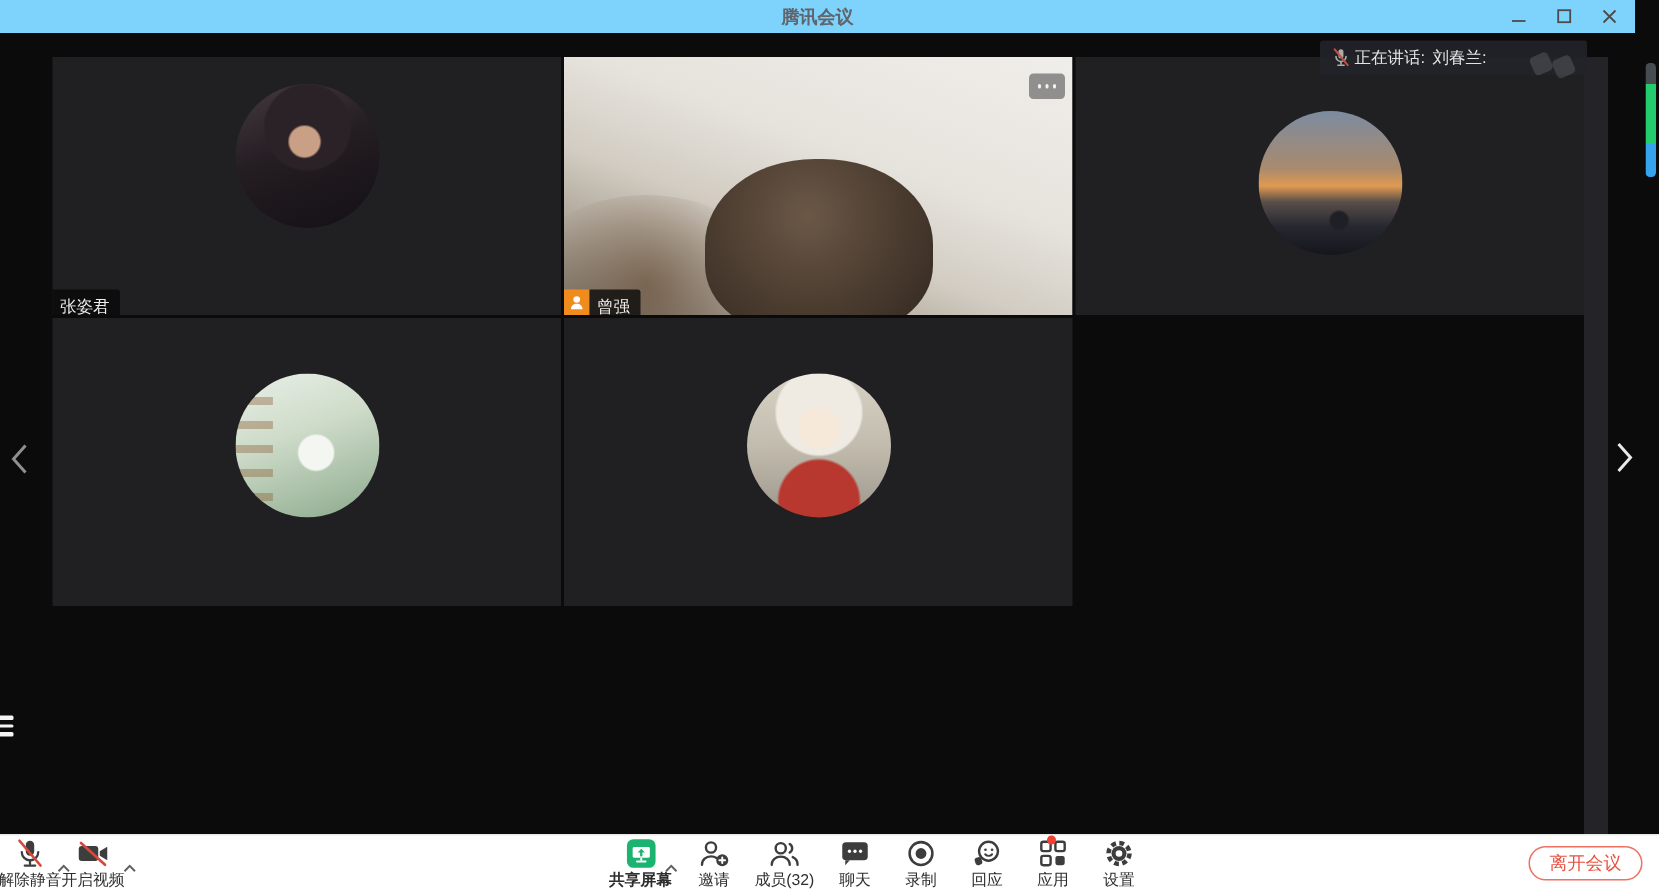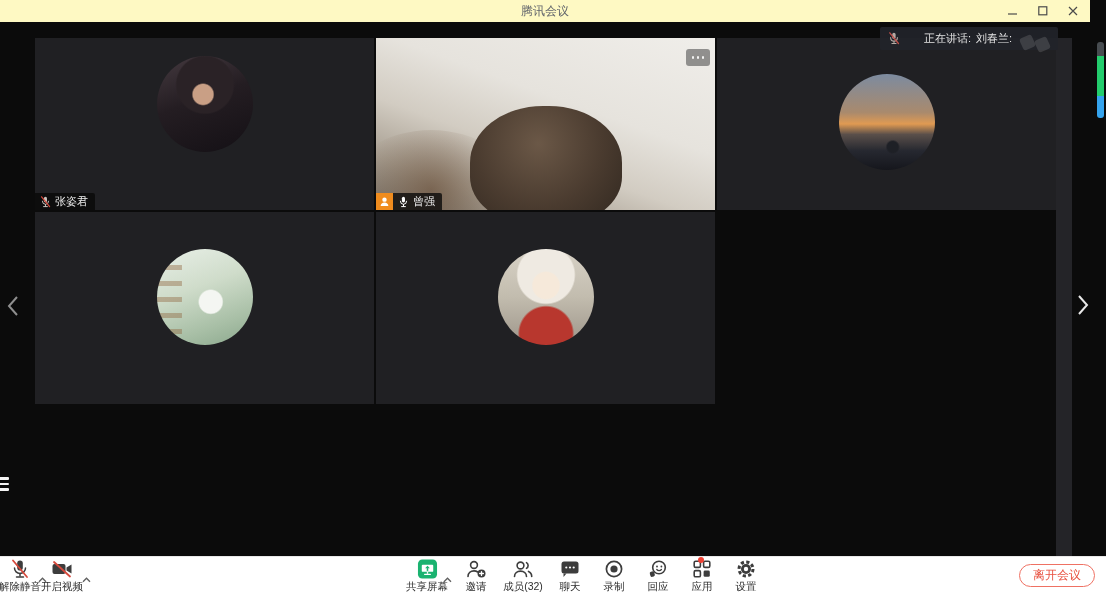--- a/index.html
+++ b/index.html
@@ -1,40 +1,40 @@
 <!DOCTYPE html>
 <html><head>
 <meta charset="utf-8">
 <style>
   * { margin:0; padding:0; box-sizing:border-box; }
   body { font-family:"Liberation Sans","DejaVu Sans",sans-serif; background:#333; }
   .app { position:relative; width:1106px; height:594px; background:#0b0b0b; overflow:hidden; }
 
   
-  .titlebar { position:absolute; top:0; left:0; right:16px; height:22px; background:#fef9c3; z-index:30; }
+  .titlebar { position:absolute; top:0; left:0; right:16px; height:22px; background:#7dd3fc; z-index:30;font-weight:bold; }
   .title { position:absolute; left:0; right:0; top:0; line-height:22px; text-align:center; font-size:12px; color:#60646b; }
   .win-controls { position:absolute; right:2px; top:0; height:22px; display:flex; }
   .win-btn { width:30px; height:22px; display:flex; align-items:center; justify-content:center; }
 
   
   .menubar { position:absolute; top:22px; left:0; right:0; height:16px; background:#ffffff; border-bottom:1px solid #ececec; z-index:25; }
   .logo-partial { position:absolute; left:-5px; top:3px; width:10px; height:10px; border-radius:50%; background:#6e6e6e; }
   .meeting-details { position:absolute; left:10px; top:0; height:16px; line-height:16px; font-size:11px; color:#3b3e44; }
   .menu-divider { position:absolute; left:54px; top:3px; width:1px; height:10px; background:#e2e2e2; }
   .shield-wrap { position:absolute; left:60px; top:1px; }
   .signal-wrap { position:absolute; left:79px; top:3px; display:flex; align-items:flex-end; gap:1px; height:10px; }
   .sig-bar { width:3px; background:#2bc15c; border-radius:1px; }
   .view-caret { position:absolute; left:1065px; top:5px; }
   .menu-divider2 { position:absolute; left:1079px; top:2px; width:1px; height:12px; background:#ddd; }
   .fullscreen-btn { position:absolute; left:1085px; top:1px; }
   .notification-dot { position:absolute; left:1016px; top:-6px; width:6px; height:6px; border-radius:50%; background:#e23b2e; z-index:40; }
 
   
   .speaking-banner { position:absolute; left:880px; top:27px; width:178px; height:23px; background:rgba(33,36,42,0.93);
-    border-radius:2px; display:flex; align-items:center; padding:0 8px; gap:24px; z-index:35; }
+    border-radius:2px; display:flex; align-items:center; padding:0 8px; gap:3px; z-index:35; }
   .banner-text { font-size:11px; color:#e4e4e4; white-space:nowrap; display:flex; gap:5px; }
   .faded-shape { position:absolute; width:13px; height:13px; border-radius:3px; background:rgba(255,255,255,0.13); }
 
   
   .video-area { position:absolute; top:38px; left:0; width:1106px; height:518px; background:#0b0b0b; overflow:hidden; }
   .grid { position:absolute; left:35px; top:-1px; width:1021px; display:grid;
     grid-template-columns:339px 339px 339px; grid-template-rows:173px 192px 192px; gap:2px; }
   .tile { position:relative; background:#202023; overflow:hidden; }
   .tile.active { box-shadow:inset 0 0 0 2px #23ad52; }
   .avatar { position:absolute; left:50%; transform:translateX(-50%); width:96px; height:96px; border-radius:50%; }
@@ -69,21 +69,21 @@
   .feed-shade { position:absolute; left:-30px; bottom:-40px; width:170px; height:120px; border-radius:50%;
     background:radial-gradient(circle, rgba(92,62,38,0.55) 0%, rgba(92,62,38,0) 70%); }
   .feed-head { position:absolute; left:50%; bottom:-14px; transform:translateX(-50%); width:152px; height:118px;
     border-radius:48% 48% 40% 40%; background:radial-gradient(circle at 45% 32%, #6b5847 0%, #4a3b2f 55%, #30271f 100%); }
   .more-btn { position:absolute; top:12px; right:5px; width:24px; height:17px; background:rgba(82,82,82,0.6);
     border-radius:3px; display:flex; align-items:center; justify-content:center; gap:2.5px; z-index:3; }
   .more-dot { width:2.6px; height:2.6px; border-radius:50%; background:#f2f2f2; }
 
   .tag-row { position:absolute; left:0; bottom:0; display:flex; align-items:stretch; z-index:4; }
   .nametag { height:17px; display:flex; align-items:center; gap:4px; padding:0 7px 0 5px;
-    background:rgba(8,8,8,0.78); border-radius:0 2px 0 0; font-size:11px; color:#efefef; white-space:nowrap; }
+    background:rgba(8,8,8,0.78); border-radius:0 2px 0 0; font-size:11px; color:#efefef; white-space:nowrap;flex-direction:column; }
   .host-badge { width:17px; height:17px; background:#f08c1e; display:flex; align-items:center; justify-content:center; }
 
   .pager { position:absolute; z-index:20; width:22px; height:26px; display:flex; align-items:center; justify-content:center; }
   .pager-prev { left:2px; top:293px; }
   .pager-next { right:12px; top:292px; }
   .hamburger { position:absolute; left:-4px; top:477px; z-index:20; }
   .hamburger div { width:13px; height:2.6px; background:#f4f4f4; border-radius:1px; margin-bottom:3px; }
   .right-indicator { position:absolute; right:2px; top:42px; width:7px; border-radius:3px; overflow:hidden; z-index:20; }
   .ri-gray { height:14px; background:#474c50; } .ri-green { height:40px; background:#23cd6d; } .ri-blue { height:22px; background:#35a4ee; }
   .next-page-sliver { position:absolute; left:1056px; top:0; width:16px; height:100%; background:#242428; }
@@ -91,21 +91,21 @@
   
   .toolbar { position:absolute; left:0; bottom:0; width:1106px; height:38px; background:#ffffff; border-top:1px solid #e9e9e9; z-index:30; }
   .tb-item { position:absolute; top:2px; display:flex; flex-direction:column; align-items:center; }
   .tb-icon { height:20px; display:flex; align-items:center; justify-content:center; position:relative; }
   .tb-label { font-size:10.5px; color:#2e2e2e; margin-top:1px; white-space:nowrap;text-align:right; }
   .tb-caret { position:absolute; top:10px; }
   .tb-mute { left:-6px; width:52px; } .tb-mute .tb-caret { right:-1px; }
   .tb-video { left:36px; width:52px; } .tb-video .tb-caret { right:-3px; }
   .tb-center { position:absolute; left:402px; top:2px; display:flex; gap:4px; }
   .tb-c { position:relative; display:flex; flex-direction:column; align-items:center; width:40px; }
-  .tb-c.wide { width:50px; } .tb-c.wide .tb-caret { right:0; }
+  .tb-c.wide { width:50px;font-weight:bold; } .tb-c.wide .tb-caret { right:0; }
   .apps-badge { position:absolute; top:-2px; right:8px; width:6px; height:6px; border-radius:50%; background:#f04134; }
   .leave-btn { position:absolute; right:11px; top:7px; height:23px; padding:0 13px; background:#fff;
     border:1px solid #ef7163; border-radius:12px; color:#e8503f; font-size:12px; line-height:21px; cursor:pointer; }
 </style>
 </head>
 <body>
 
 <div class="app">
 
   <div class="titlebar">

